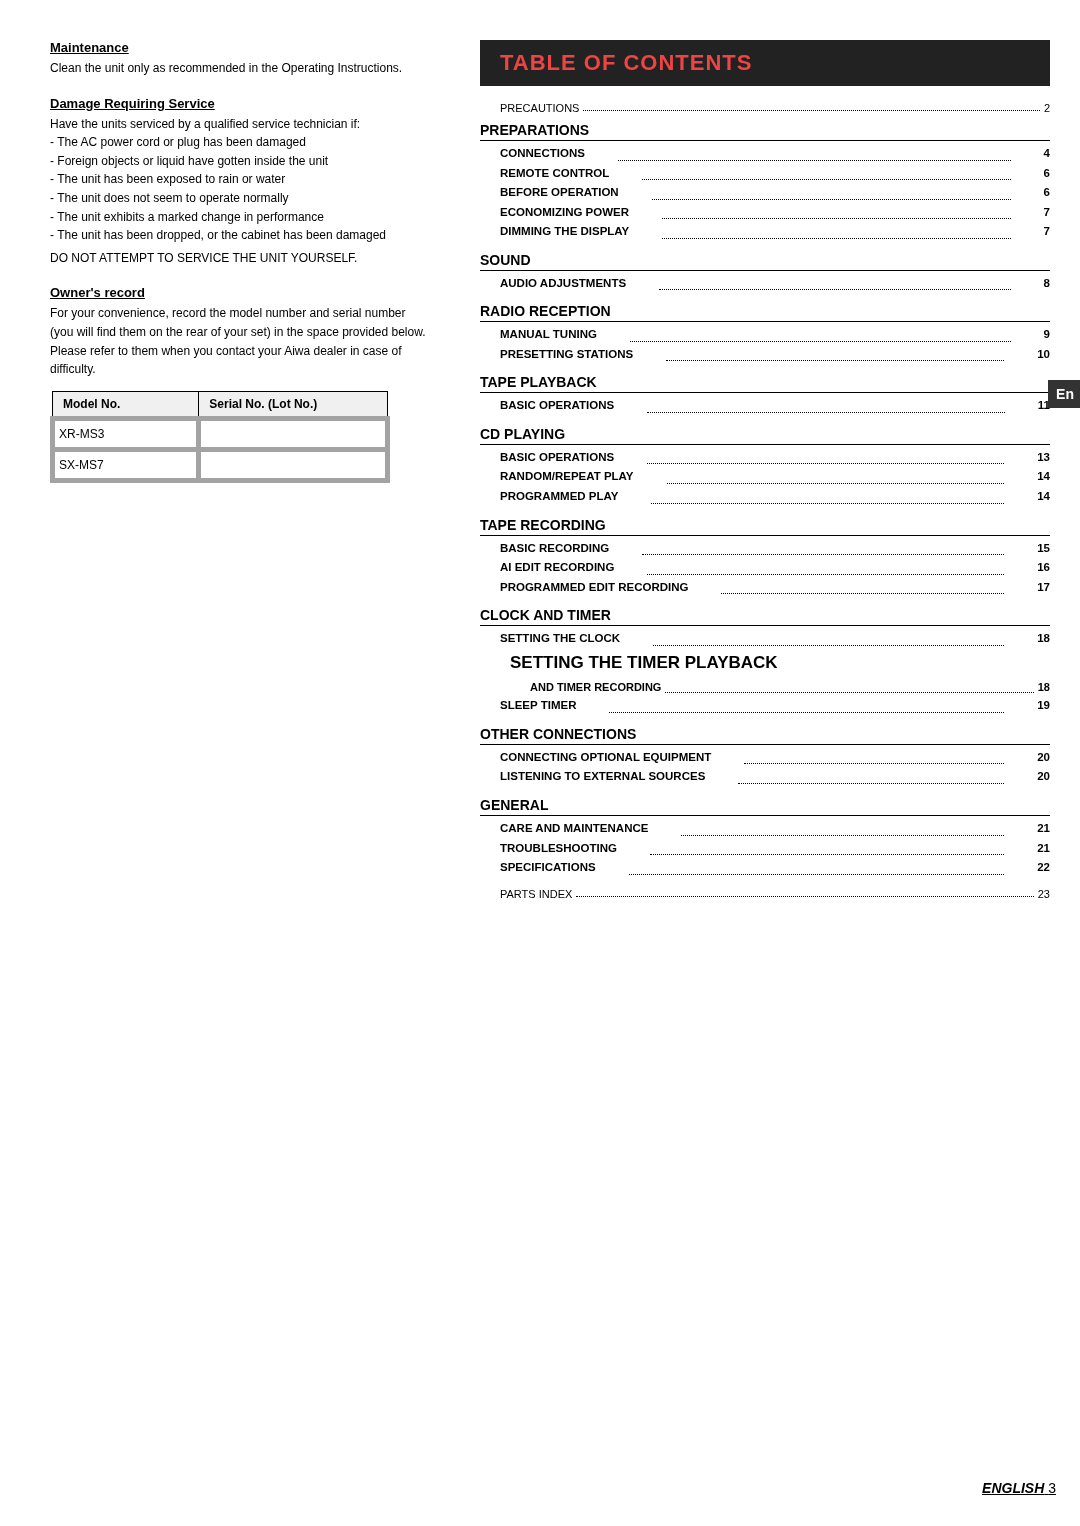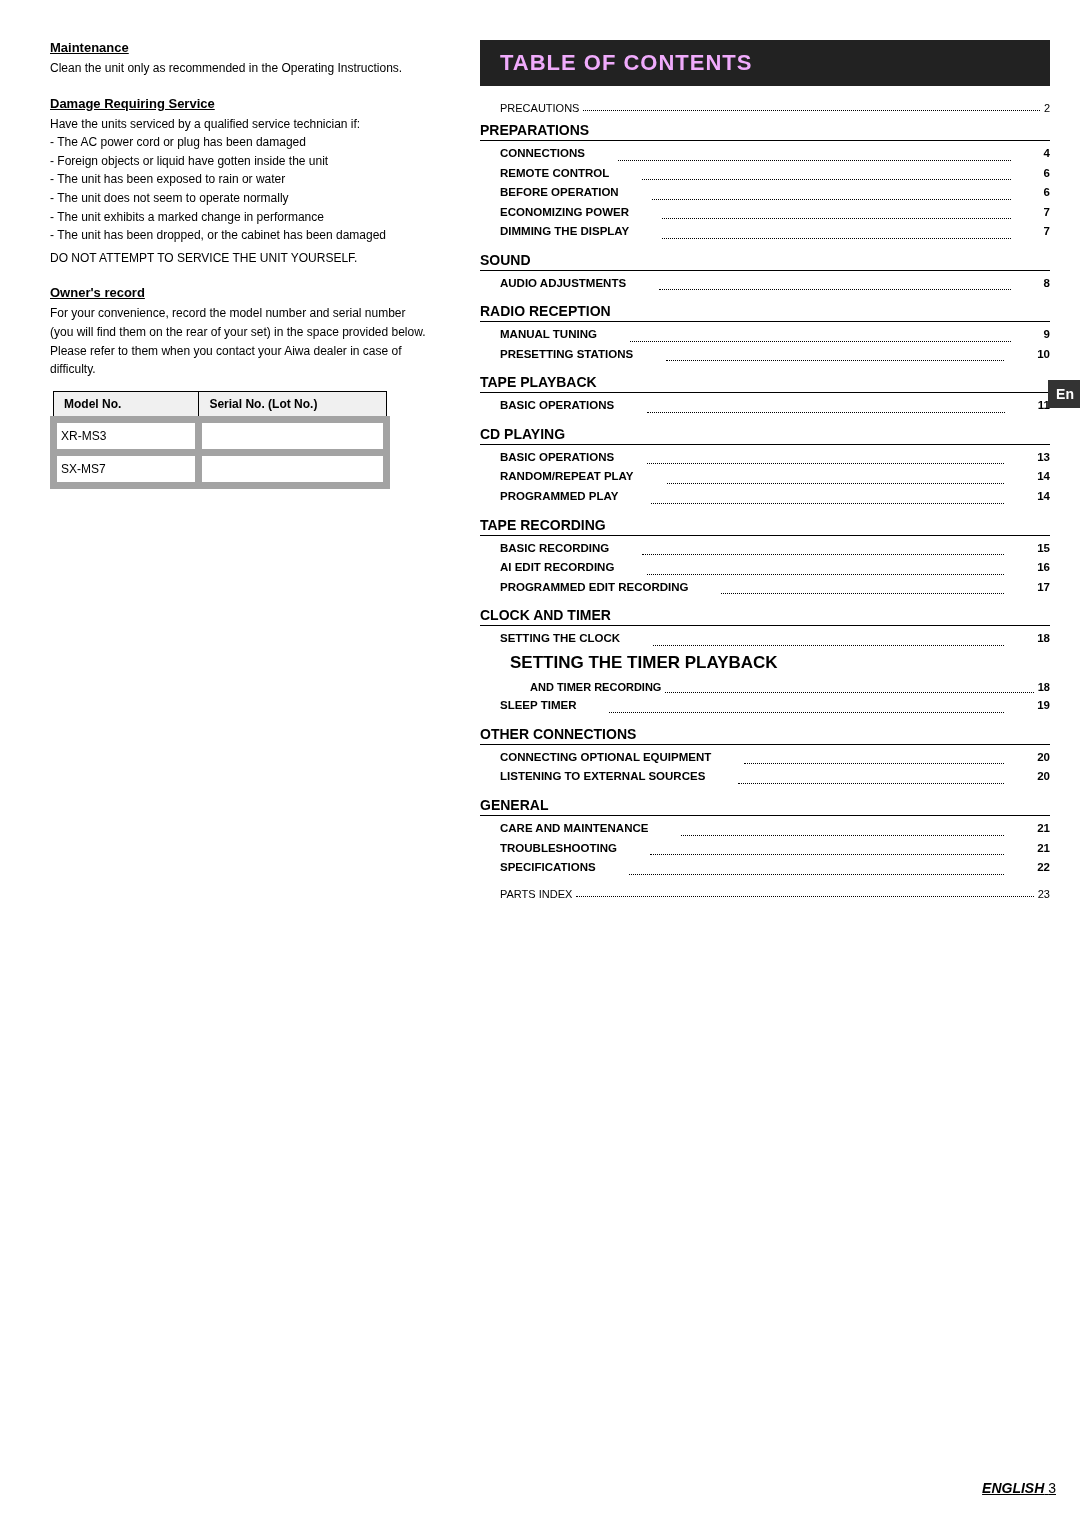--- a/index.html
+++ b/index.html
@@ -60,37 +60,37 @@
     }
     .model-table th {
       border: 1px solid #000;
       padding: 5px 10px;
       font-size: 12px;
       font-weight: bold;
       background: #f0f0f0;
       text-align: left;
     }
     .model-table td {
-      border: 7px solid #a3a3a3;
+      border: 5px solid #a3a3a3;
       padding: 6px 4px;
       font-size: 12px;
       min-width: 100px;
     }
 
     
     .right-col {
       flex: 1;
       padding: 40px 30px 40px 20px;
       position: relative;
     }
 
     
     .toc-title {
       background: #222;
-      color: #f0abfc;
+      color: #ef4444;
       font-size: 22px;
       font-weight: bold;
       padding: 10px 20px;
       margin-bottom: 16px;
       letter-spacing: 1px;
     }
 
     
     .toc-section {
       margin-bottom: 10px;

